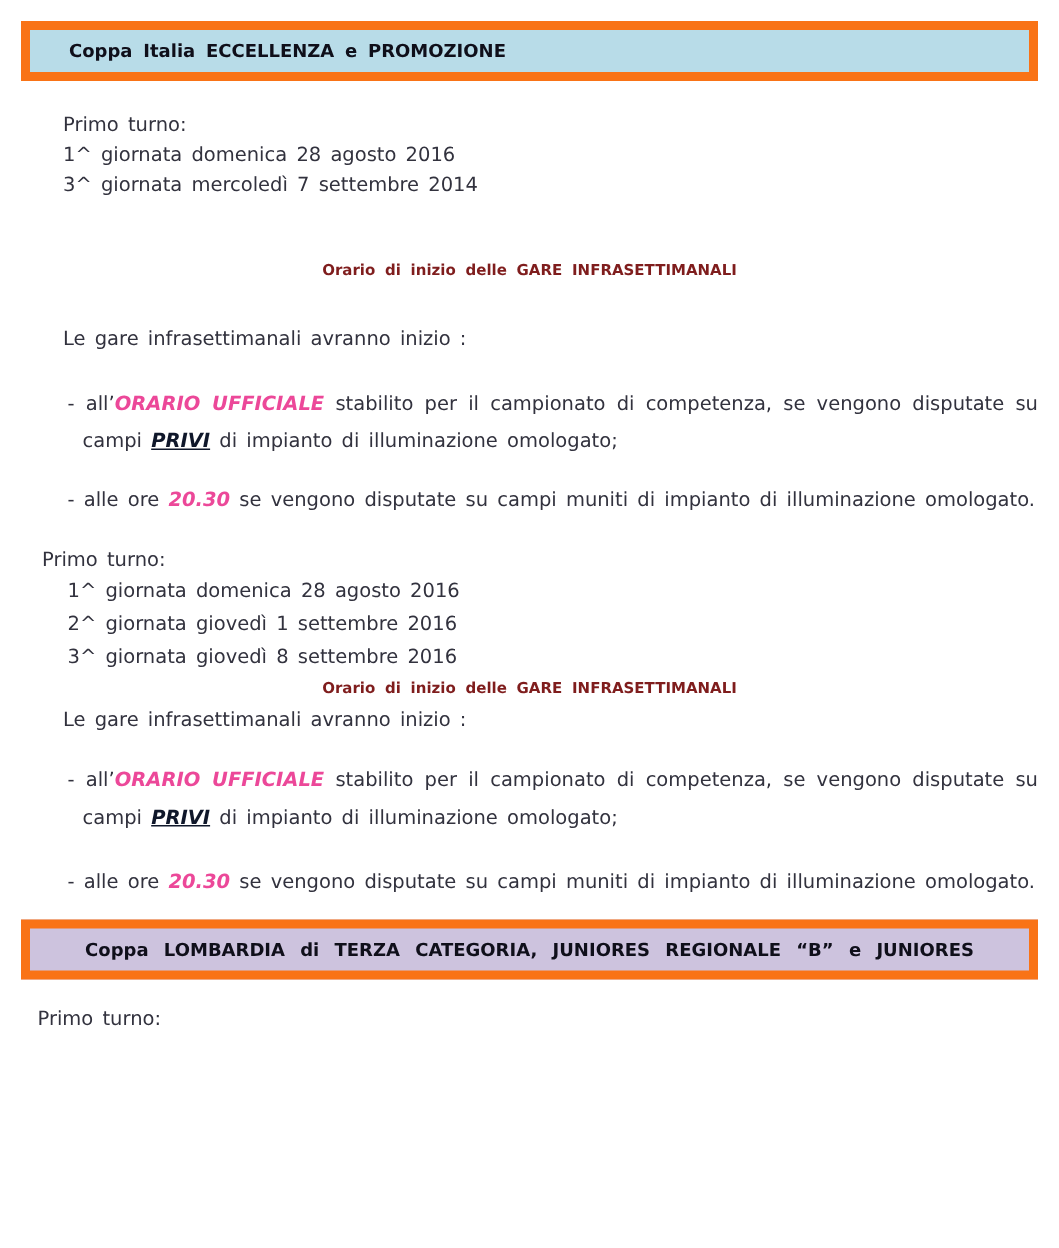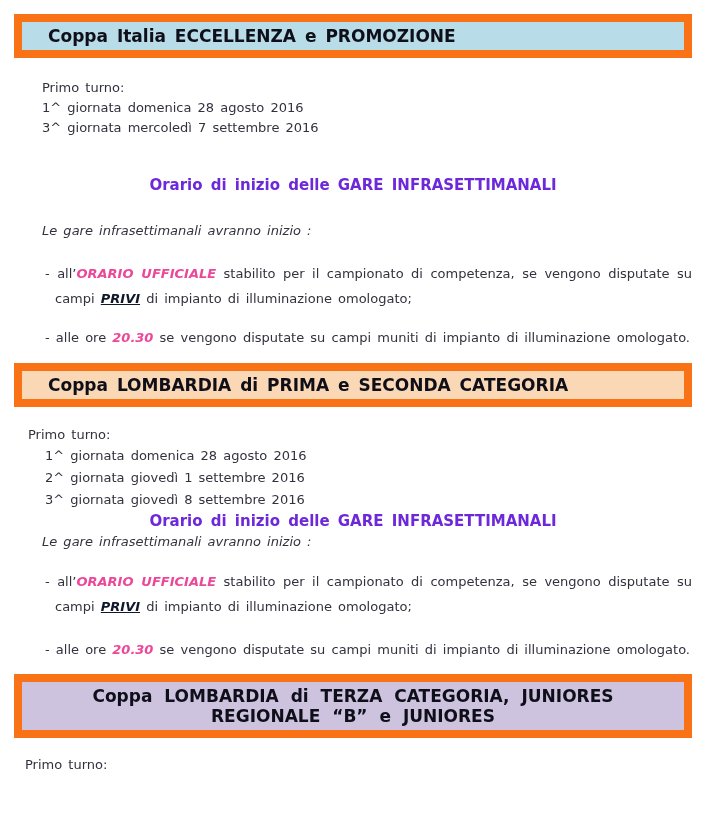--- a/index.html
+++ b/index.html
@@ -6,42 +6,42 @@
   body{
     width:706px;height:832px;overflow:hidden;
     font-family:"DejaVu Sans","Liberation Sans",sans-serif;
     font-size:13px;color:#32323e;
   }
   .page{box-sizing:border-box;width:706px;padding:14px 14px 0 14px;}
 
   
   .bar{
     box-sizing:border-box;
-    border:8px solid #f97316;
+    border:6px solid #f97316;
     padding:4px 10px 4px 26px;
-    font-size:17px;font-weight:bold;color:#0f0f1a;
+    font-size:12px;font-weight:bold;color:#0f0f1a;
     word-spacing:3px;line-height:20px;
   }
   .bar3{padding-left:10px;text-align:center;}
   .bar3 .hline1{word-spacing:6px;}
 
   p{margin:0;}
   .primo-s1{margin:20px 0 0 28px;line-height:20px;word-spacing:2px;}
   .rounds-s1{margin-left:28px;line-height:20px;word-spacing:2px;}
   .primo-s2{margin:18px 0 0 14px;line-height:20px;word-spacing:2px;}
   .rounds-s2{margin-left:31px;line-height:22px;word-spacing:2px;}
   .primo-s3{margin:17px 0 0 11px;line-height:20px;word-spacing:2px;}
 
   .orario-heading{
     margin:37px 0 0 0;text-align:center;
-    font-weight:bold;font-size:15px;color:#6d28d9;
+    font-weight:bold;font-size:10px;color:#7f1d1d;
     word-spacing:3px;line-height:20px;
   }
   .orario-heading.tight{margin-top:0;}
-  .intro{margin:26px 0 0 28px;line-height:20px;word-spacing:2px;font-style:italic;}
+  .intro{margin:26px 0 0 28px;line-height:20px;word-spacing:2px;}
   .intro.tight{margin-top:1px;}
 
   .bullet{
     margin:20px 0 0 31px;padding-left:10px;text-indent:-10px;
     line-height:25px;text-align:justify;word-spacing:2px;
   }
   .bullet.last{margin-top:14px;}
   .bullet.s2-first{margin-top:17px;}
   .bullet.s2-last{margin-top:18px;}
 
@@ -61,33 +61,30 @@
 
 <div class="page">
 
   <div class="bar" style="background-color: rgb(184, 220, 232);">
     <span>Coppa Italia ECCELLENZA  e PROMOZIONE</span>
   </div>
 
   <p class="primo-s1">Primo turno:</p>
   <div class="rounds-s1">
     <div>1^ giornata domenica 28 agosto 2016</div>
-    <div>3^ giornata mercoledì 7 settembre 2016</div>
+    <div>3^ giornata mercoledì 7 settembre 2014</div>
   </div>
 
   <p class="orario-heading">Orario di inizio delle GARE INFRASETTIMANALI</p>
   <p class="intro">Le gare infrasettimanali avranno inizio :</p>
 
   <p class="bullet"><span>- all’</span><span class="bi">ORARIO UFFICIALE</span><span> stabilito per il campionato di competenza, se vengono disputate su campi </span><span class="red">PRIVI</span><span> di impianto di illuminazione omologato;</span></p>
 
   <p class="bullet last"><span>- alle ore </span><span class="bi">20.30</span><span> se vengono disputate su campi muniti di impianto di illuminazione omologato.</span></p>
 
-  <div class="bar mt-bar2" style="background-color: rgb(251, 216, 181);">
-    <span>Coppa LOMBARDIA di  PRIMA e SECONDA CATEGORIA</span>
-  </div>
 
   <p class="primo-s2">Primo turno:</p>
   <div class="rounds-s2">
     <div>1^ giornata domenica 28 agosto 2016</div>
     <div>2^ giornata giovedì 1 settembre 2016</div>
     <div>3^ giornata giovedì 8 settembre 2016</div>
   </div>
 
 
   <p class="orario-heading tight">Orario di inizio delle GARE INFRASETTIMANALI</p>

